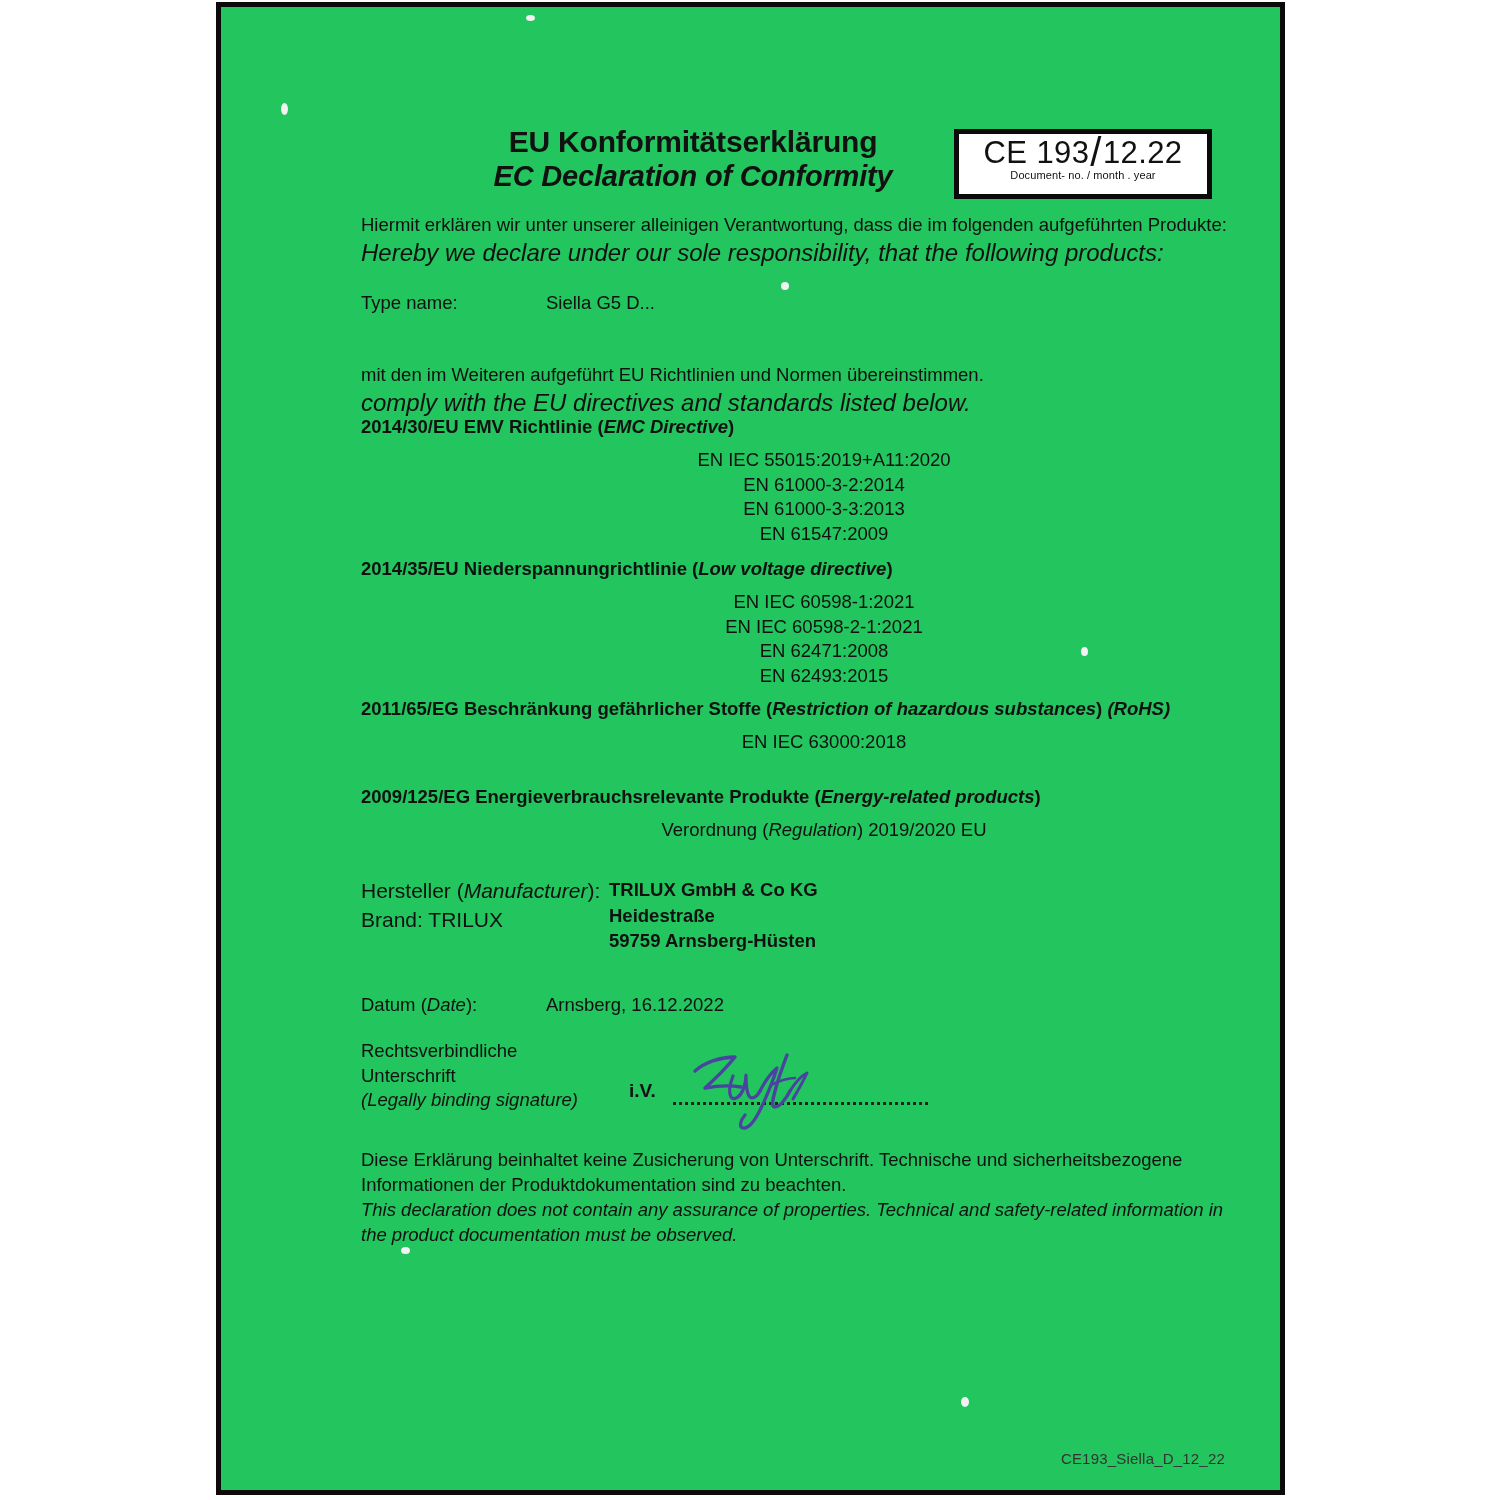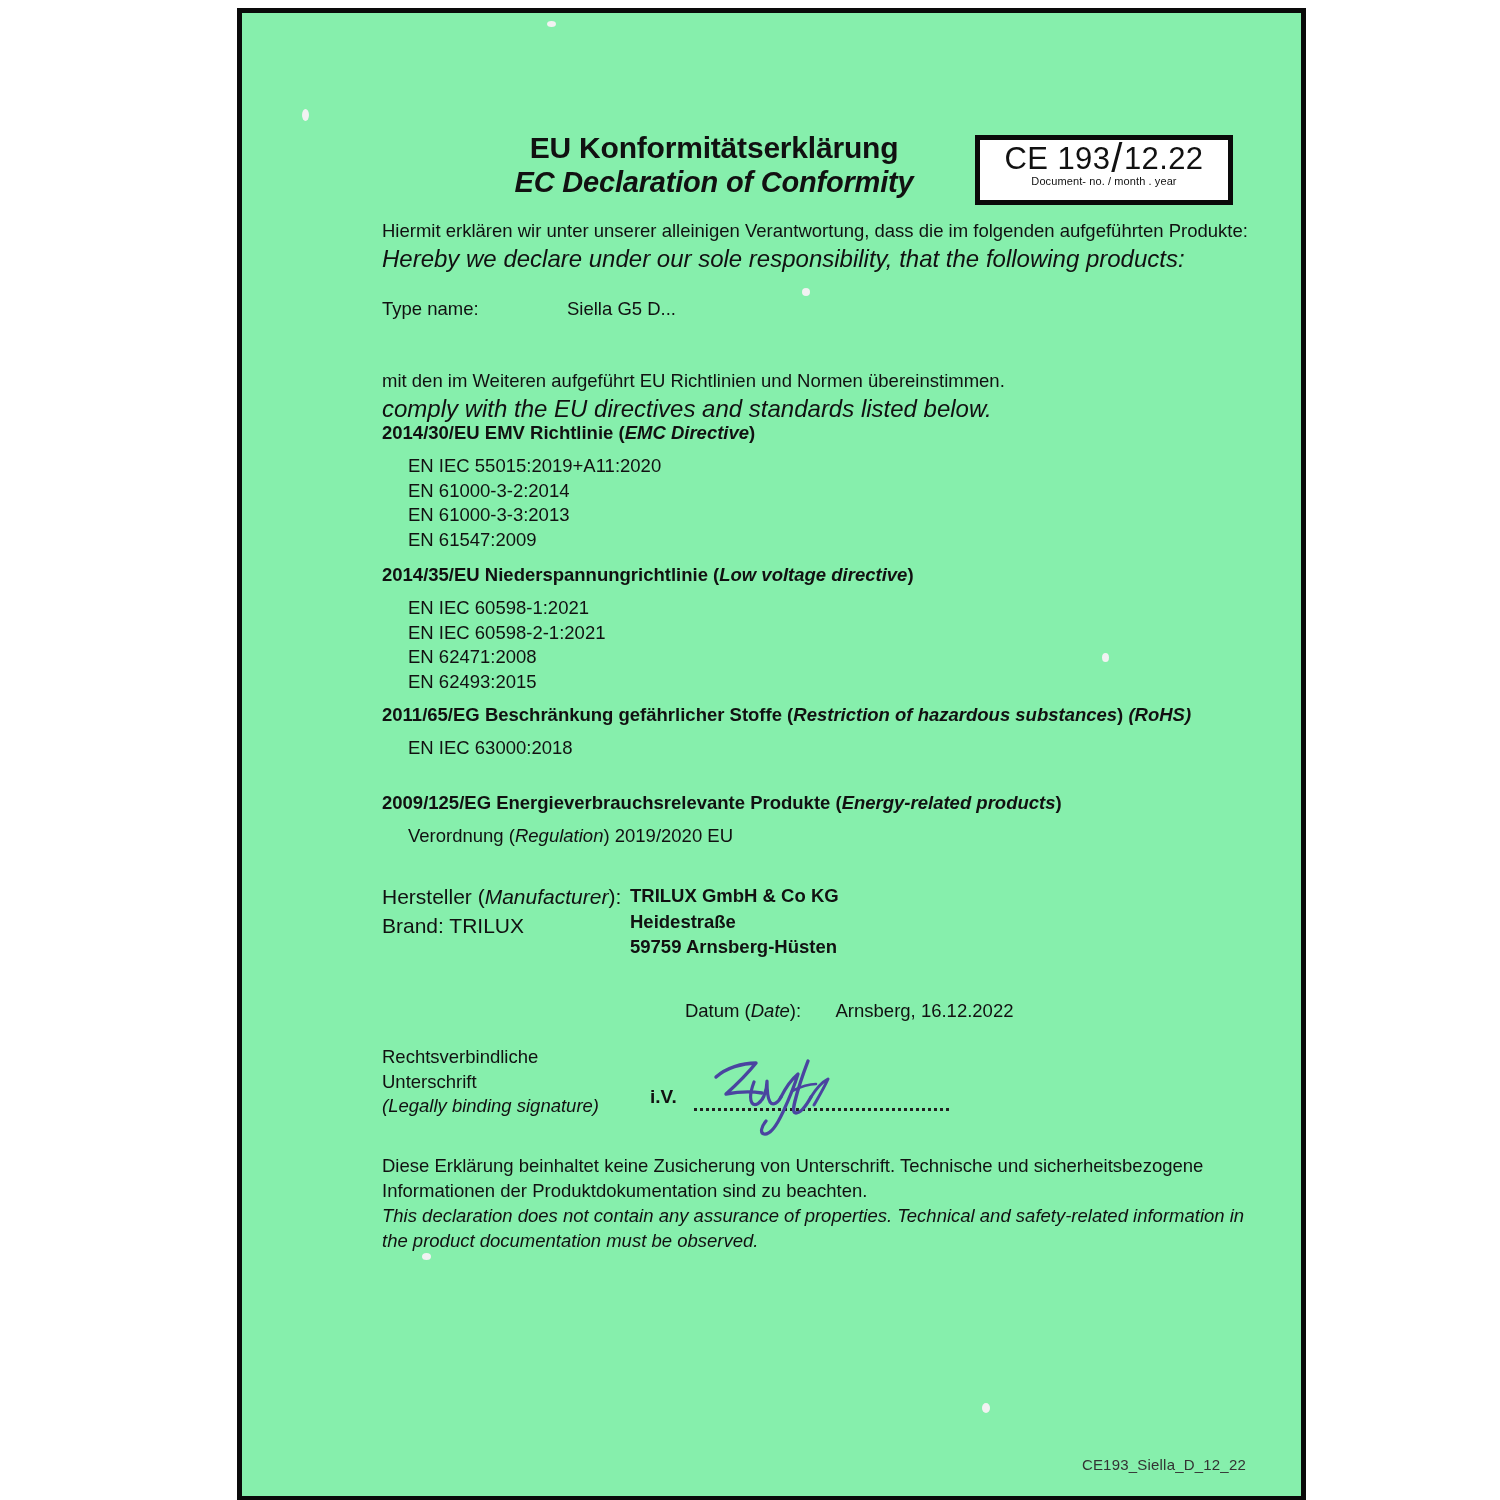--- a/index.html
+++ b/index.html
@@ -14,28 +14,27 @@
     font-family: "Liberation Sans", sans-serif;
     color: #111111;
     overflow: hidden;
     position: relative;
   }
 
   
   .page {
     position: absolute;
     left: 216px;
-    top: 8px;
+    top: 2px;
     width: 1069px;
     height: 1493px;
-    background: #86efac;
+    background: #22c55e;
     border: 5px solid #0a0a0a;
     box-sizing: border-box;
     overflow: hidden;
-    margin-left: 21px;
   }
   .page-inner {
     position: absolute;
     left: 0; top: 0; right: 0; bottom: 0;
     padding: 0;
   }
 
   
   .speckle {
     position: absolute;
@@ -155,20 +154,21 @@
     font-size: 18.5px;
     font-weight: bold;
     line-height: 1.3;
     white-space: nowrap;
   }
   .directive-title i { font-style: italic; }
   .std-list {
     margin: 9px 0 0 26px;
     padding: 0;
     list-style: none;
+    text-align: center;
   }
   .std-list li {
     font-size: 18.5px;
     line-height: 1.33;
     white-space: nowrap;
   }
 
   
   .mfr-block { position: absolute; left: 140px; width: 900px; }
   .mfr-left {
@@ -320,21 +320,21 @@
         <div>Brand: TRILUX</div>
       </div>
       <div class="mfr-right">
         <div>TRILUX GmbH &amp; Co KG</div>
         <div>Heidestraße</div>
         <div>59759 Arnsberg-Hüsten</div>
       </div>
     </div>
 
 
-    <div class="row" style="top:986px;text-align:center;">
+    <div class="row" style="top:986px;">
       <span class="label"><span>Datum</span> (<span class="it">Date</span>):</span><span class="value">Arnsberg, 16.12.2022</span>
     </div>
 
     <div class="sig-block" style="top:1032px; height:110px;">
       <div class="sig-left">
         <div>Rechtsverbindliche</div>
         <div>Unterschrift</div>
         <div class="it">(Legally binding signature)</div>
       </div>
       <div class="sig-iv">i.V.</div>

